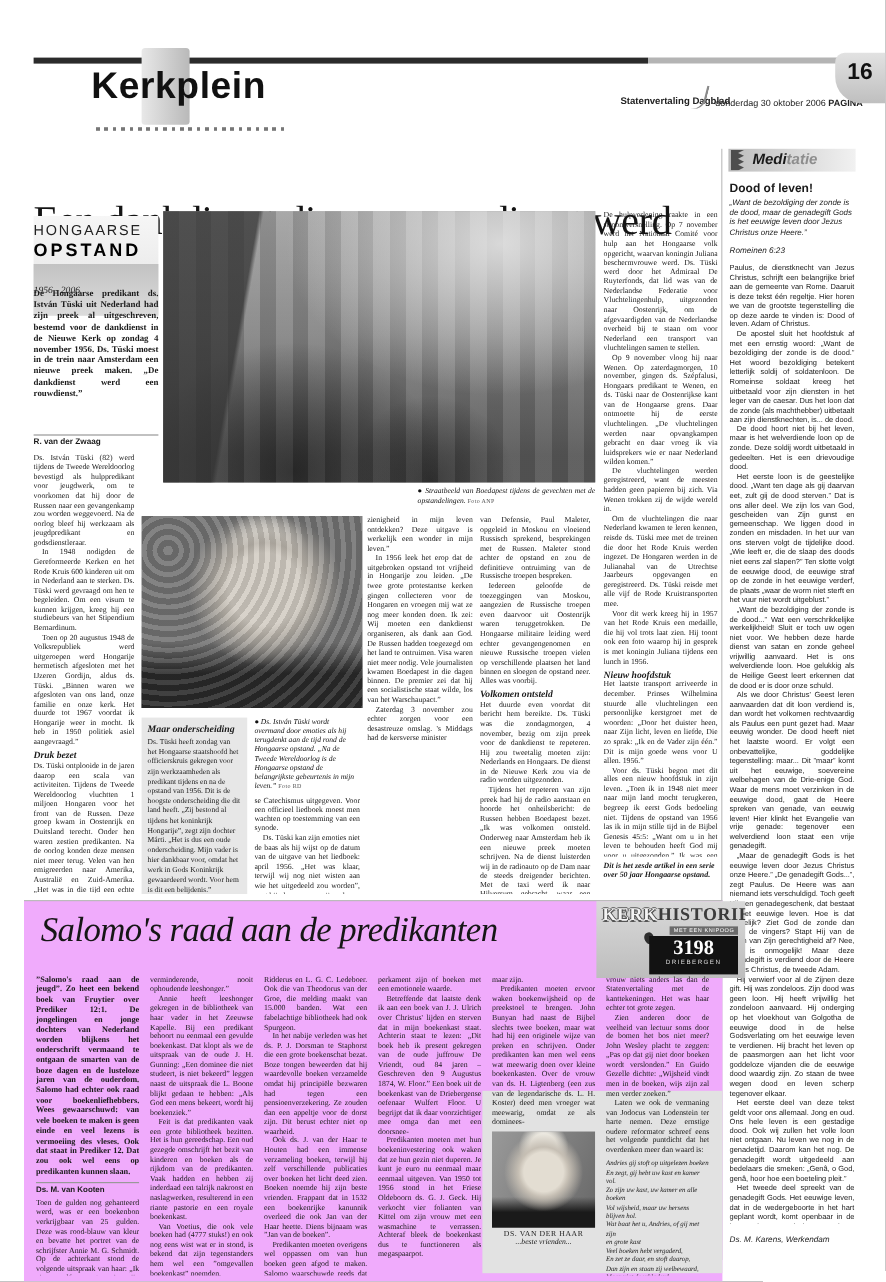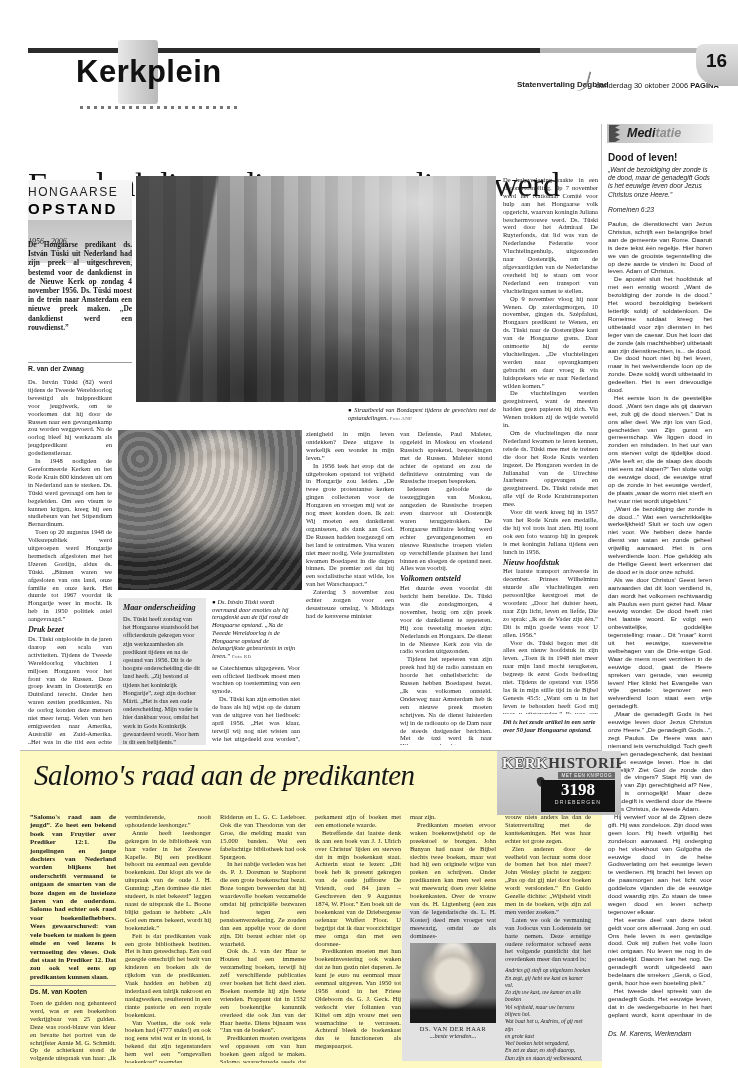--- a/index.html
+++ b/index.html
@@ -106,21 +106,21 @@
         font-style:italic;font-size:6.6px;line-height:8.2px;color:#222;}
   .med-ref{position:absolute;left:608px;top:206px;width:104px;font-family:"Liberation Sans",sans-serif;
         font-style:italic;font-size:6.8px;}
   .med-body{position:absolute;left:608px;top:220px;width:104px;height:800px;overflow:hidden;
         font-family:"Liberation Sans",sans-serif;font-size:6.2px;line-height:7.9px;text-align:justify;}
   .med-body p{margin:0;} .med-body p+p{text-indent:6px;}
   .med-sig{position:absolute;left:608px;top:1030px;width:104px;font-family:"Liberation Sans",sans-serif;
         font-style:italic;font-size:6.8px;}
 
   
-  .salomo{position:absolute;left:20px;top:750px;width:582px;height:318px;background:#fef9c3;
+  .salomo{position:absolute;left:20px;top:750px;width:582px;height:318px;background:#f0abfc;
         border-top:1px solid #bbb;}
   .sal-headline{position:absolute;left:14px;top:8px;font-style:italic;font-size:29px;
         letter-spacing:-.5px;color:#161616;}
   .sal-panel{position:absolute;left:382px;top:158px;width:200px;height:152px;background:#e2e2e2;}
   .scol{position:absolute;top:62px;width:86px;height:250px;font-size:6.5px;line-height:7.9px;
         text-align:justify;overflow:hidden;}
   .scol p{margin:0;} .scol p+p{text-indent:7px;}
   .s1{left:10px;} .s2{left:105px;} .s3{left:200px;} .s4{left:295px;} .s5{left:390px;} .s6{left:485px;}
   .sal-intro{font-weight:bold;font-size:6.9px;line-height:8.4px;}
   .sal-byline{font-family:"Liberation Sans",sans-serif;font-weight:bold;font-size:6.6px;

